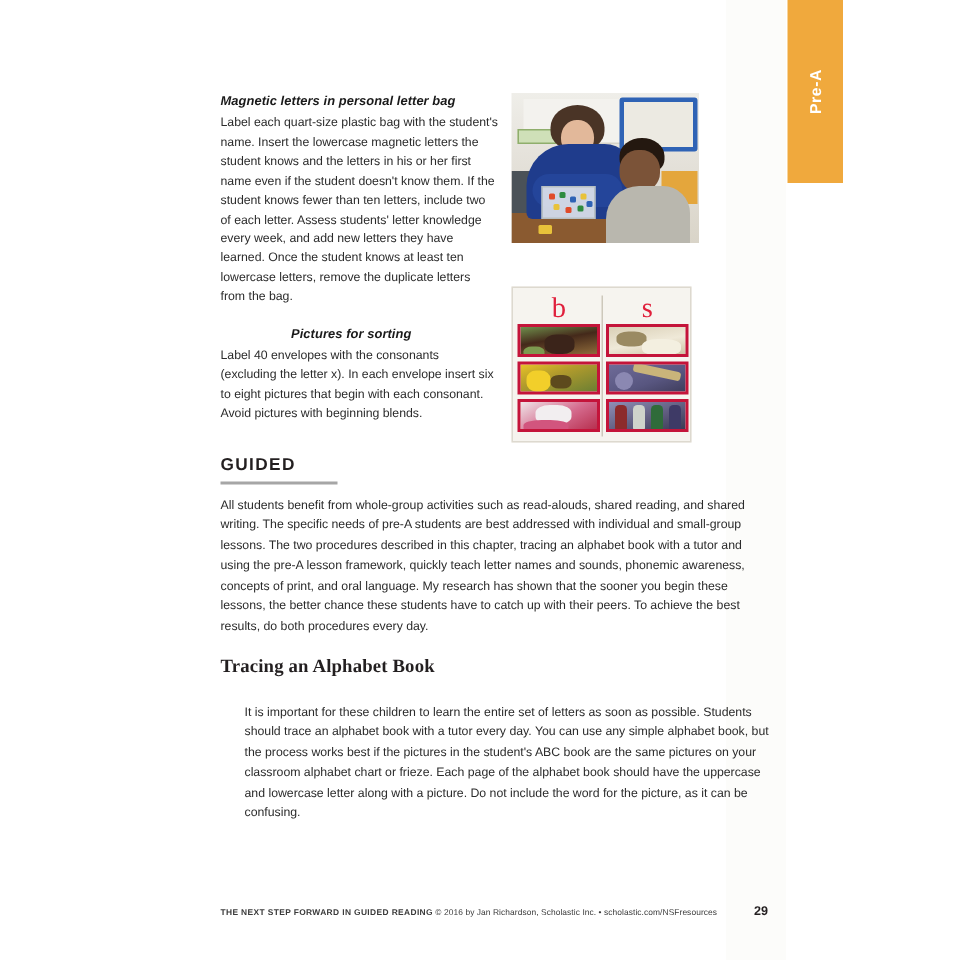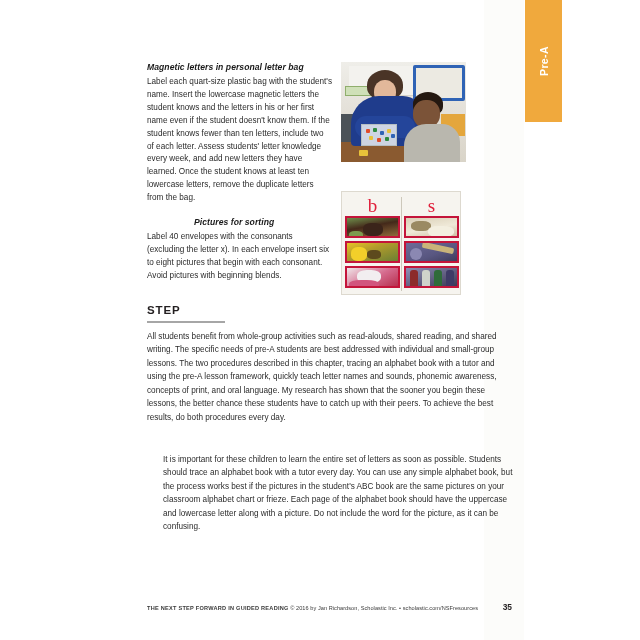--- a/index.html
+++ b/index.html
@@ -378,31 +378,32 @@
               <div class="blob" style="left:28px;top:2px;width:8px;height:18px;border-radius:3px;background:#2f6b3a;"></div>
               <div class="blob" style="left:40px;top:2px;width:8px;height:18px;border-radius:3px;background:#3e3a66;"></div>
             </div>
           </div>
         </div>
 
       </div>
     </div>
 
     <div id="guide-section">
-      <h2 id="guide-heading">STEP</h2>
+      <h2 id="guide-heading">GUIDED</h2>
       <div id="guide-rule"></div>
       <p id="guide-body">All students benefit from whole-group activities such as read-alouds, shared reading, and shared writing. The specific needs of pre-A students are best addressed with individual and small-group lessons. The two procedures described in this chapter, tracing an alphabet book with a tutor and using the pre-A lesson framework, quickly teach letter names and sounds, phonemic awareness, concepts of print, and oral language. My research has shown that the sooner you begin these lessons, the better chance these students have to catch up with their peers. To achieve the best results, do both procedures every day.</p>
     </div>
 
     <div id="tracing-section">
+      <h2 id="tracing-heading">Tracing an Alphabet Book</h2>
       <p id="tracing-body">It is important for these children to learn the entire set of letters as soon as possible. Students should trace an alphabet book with a tutor every day. You can use any simple alphabet book, but the process works best if the pictures in the student's ABC book are the same pictures on your classroom alphabet chart or frieze. Each page of the alphabet book should have the uppercase and lowercase letter along with a picture. Do not include the word for the picture, as it can be confusing.</p>
     </div>
 
   </div>
 
   <div id="footer">
     <div id="footer-credit">
       <span class="bold">THE NEXT STEP FORWARD IN GUIDED READING</span><span> © 2016 by Jan Richardson, Scholastic Inc. • scholastic.com/NSFresources</span>
     </div>
-    <div id="footer-page">35</div>
+    <div id="footer-page">29</div>
   </div>
 
 </div>
 
 </body></html>

